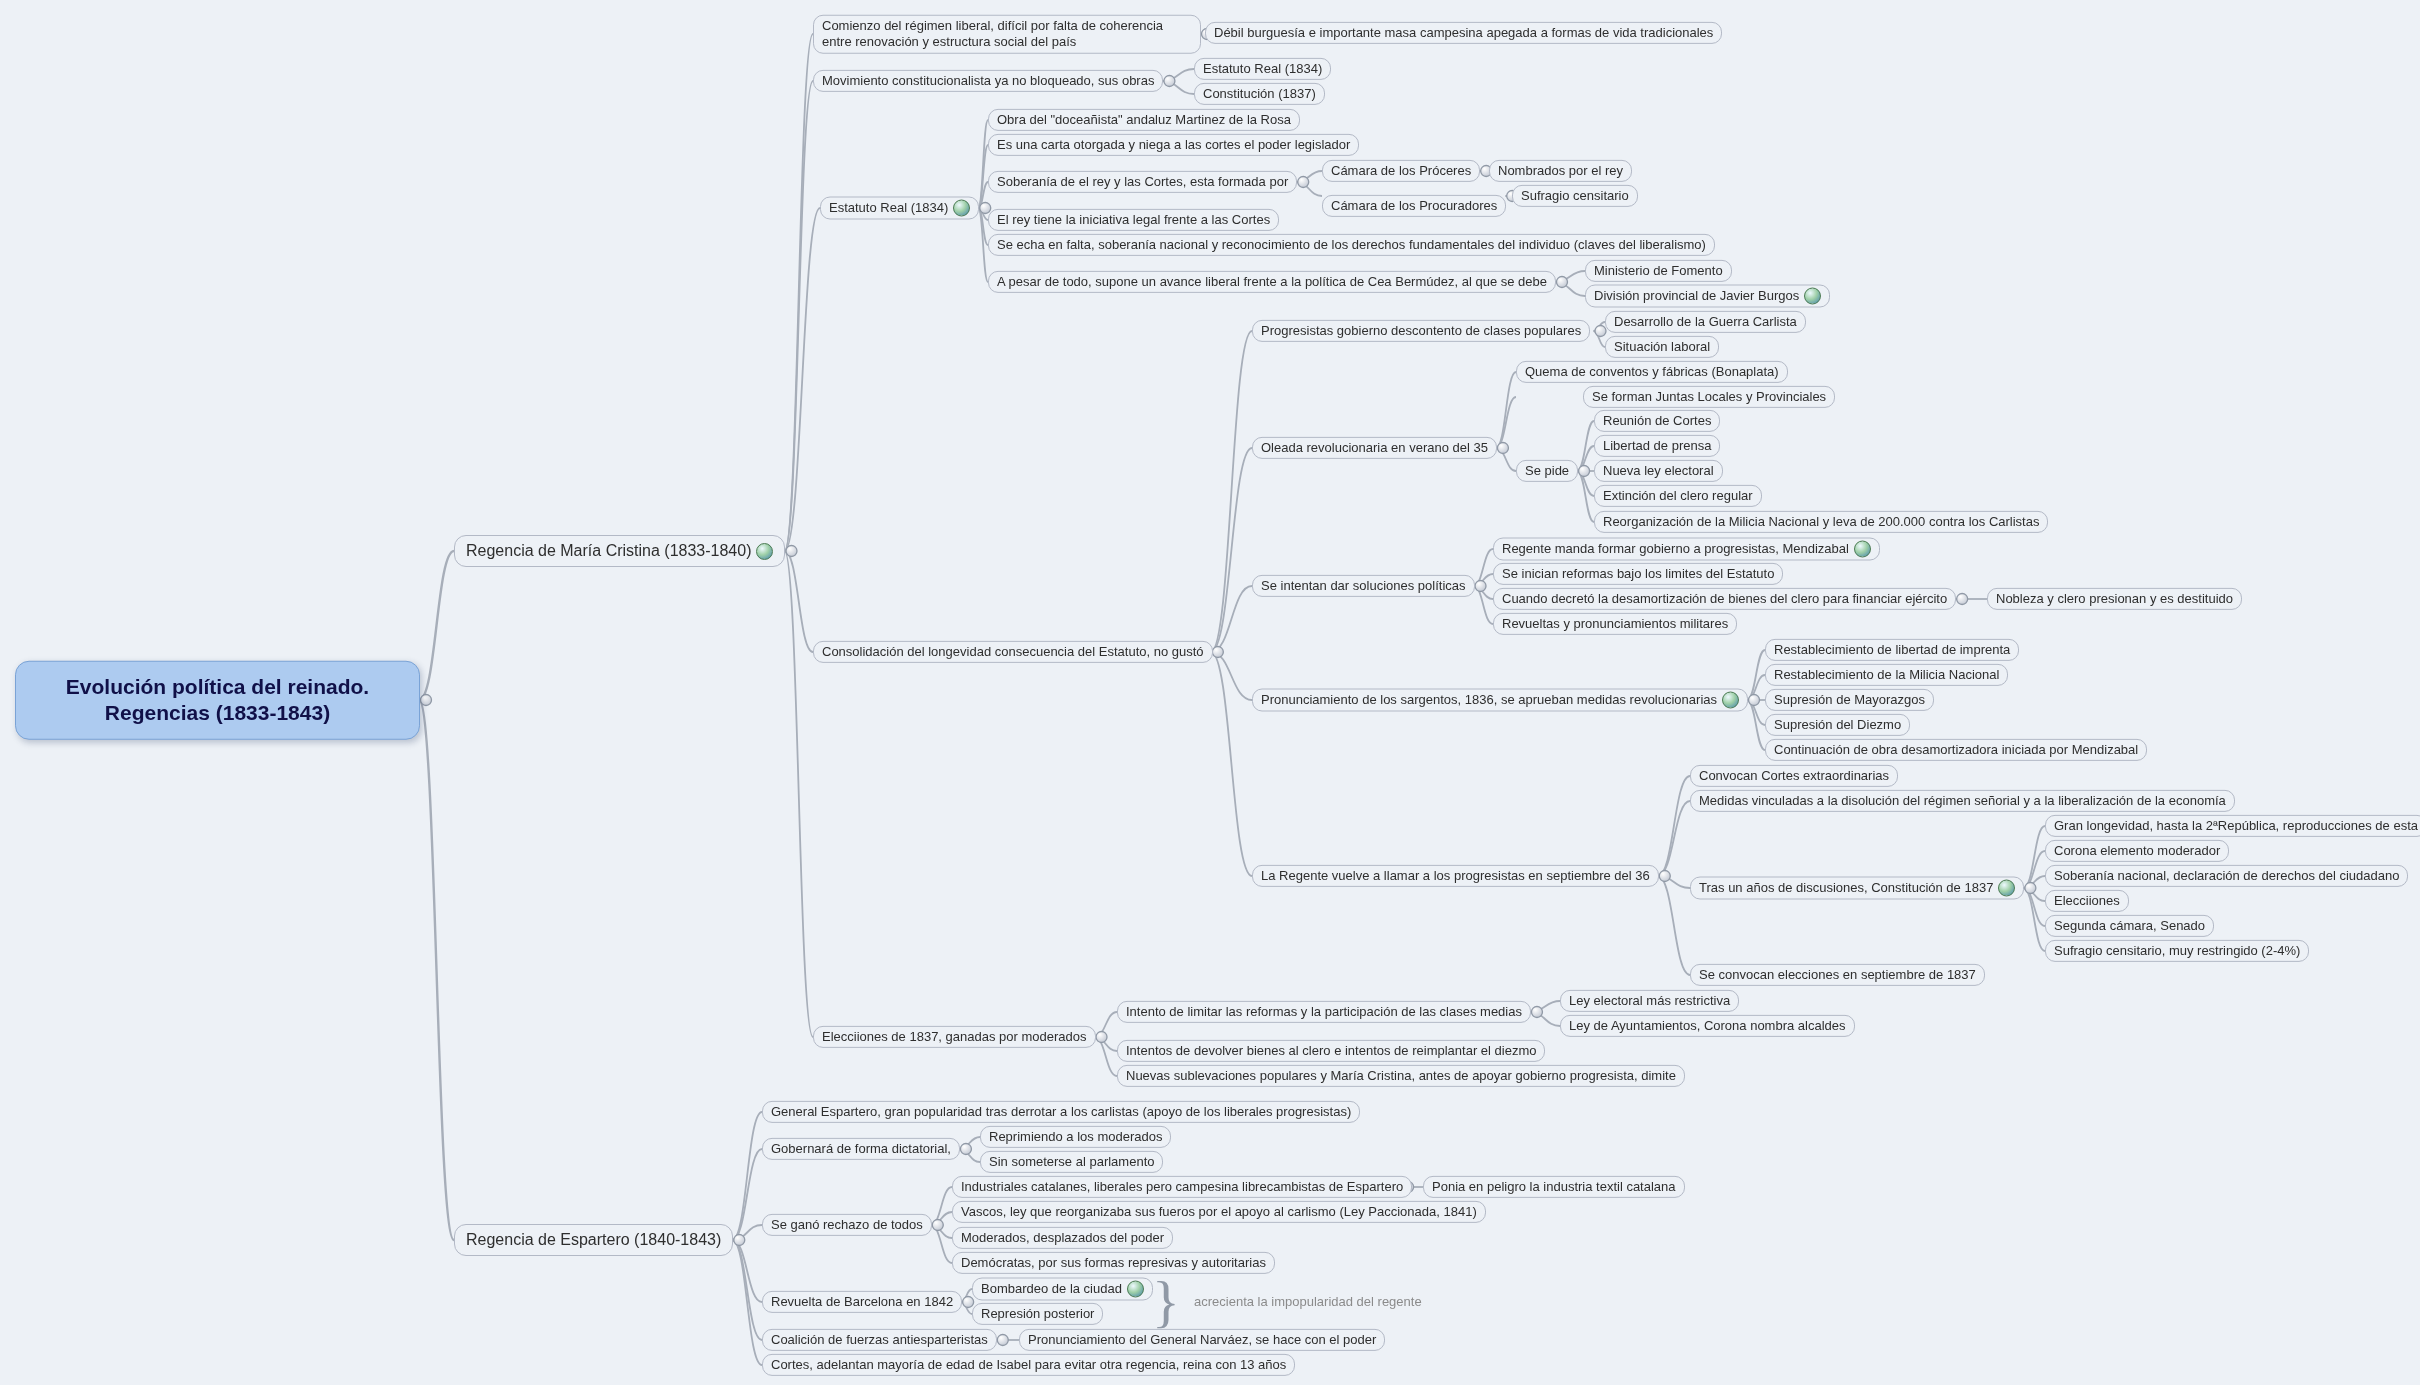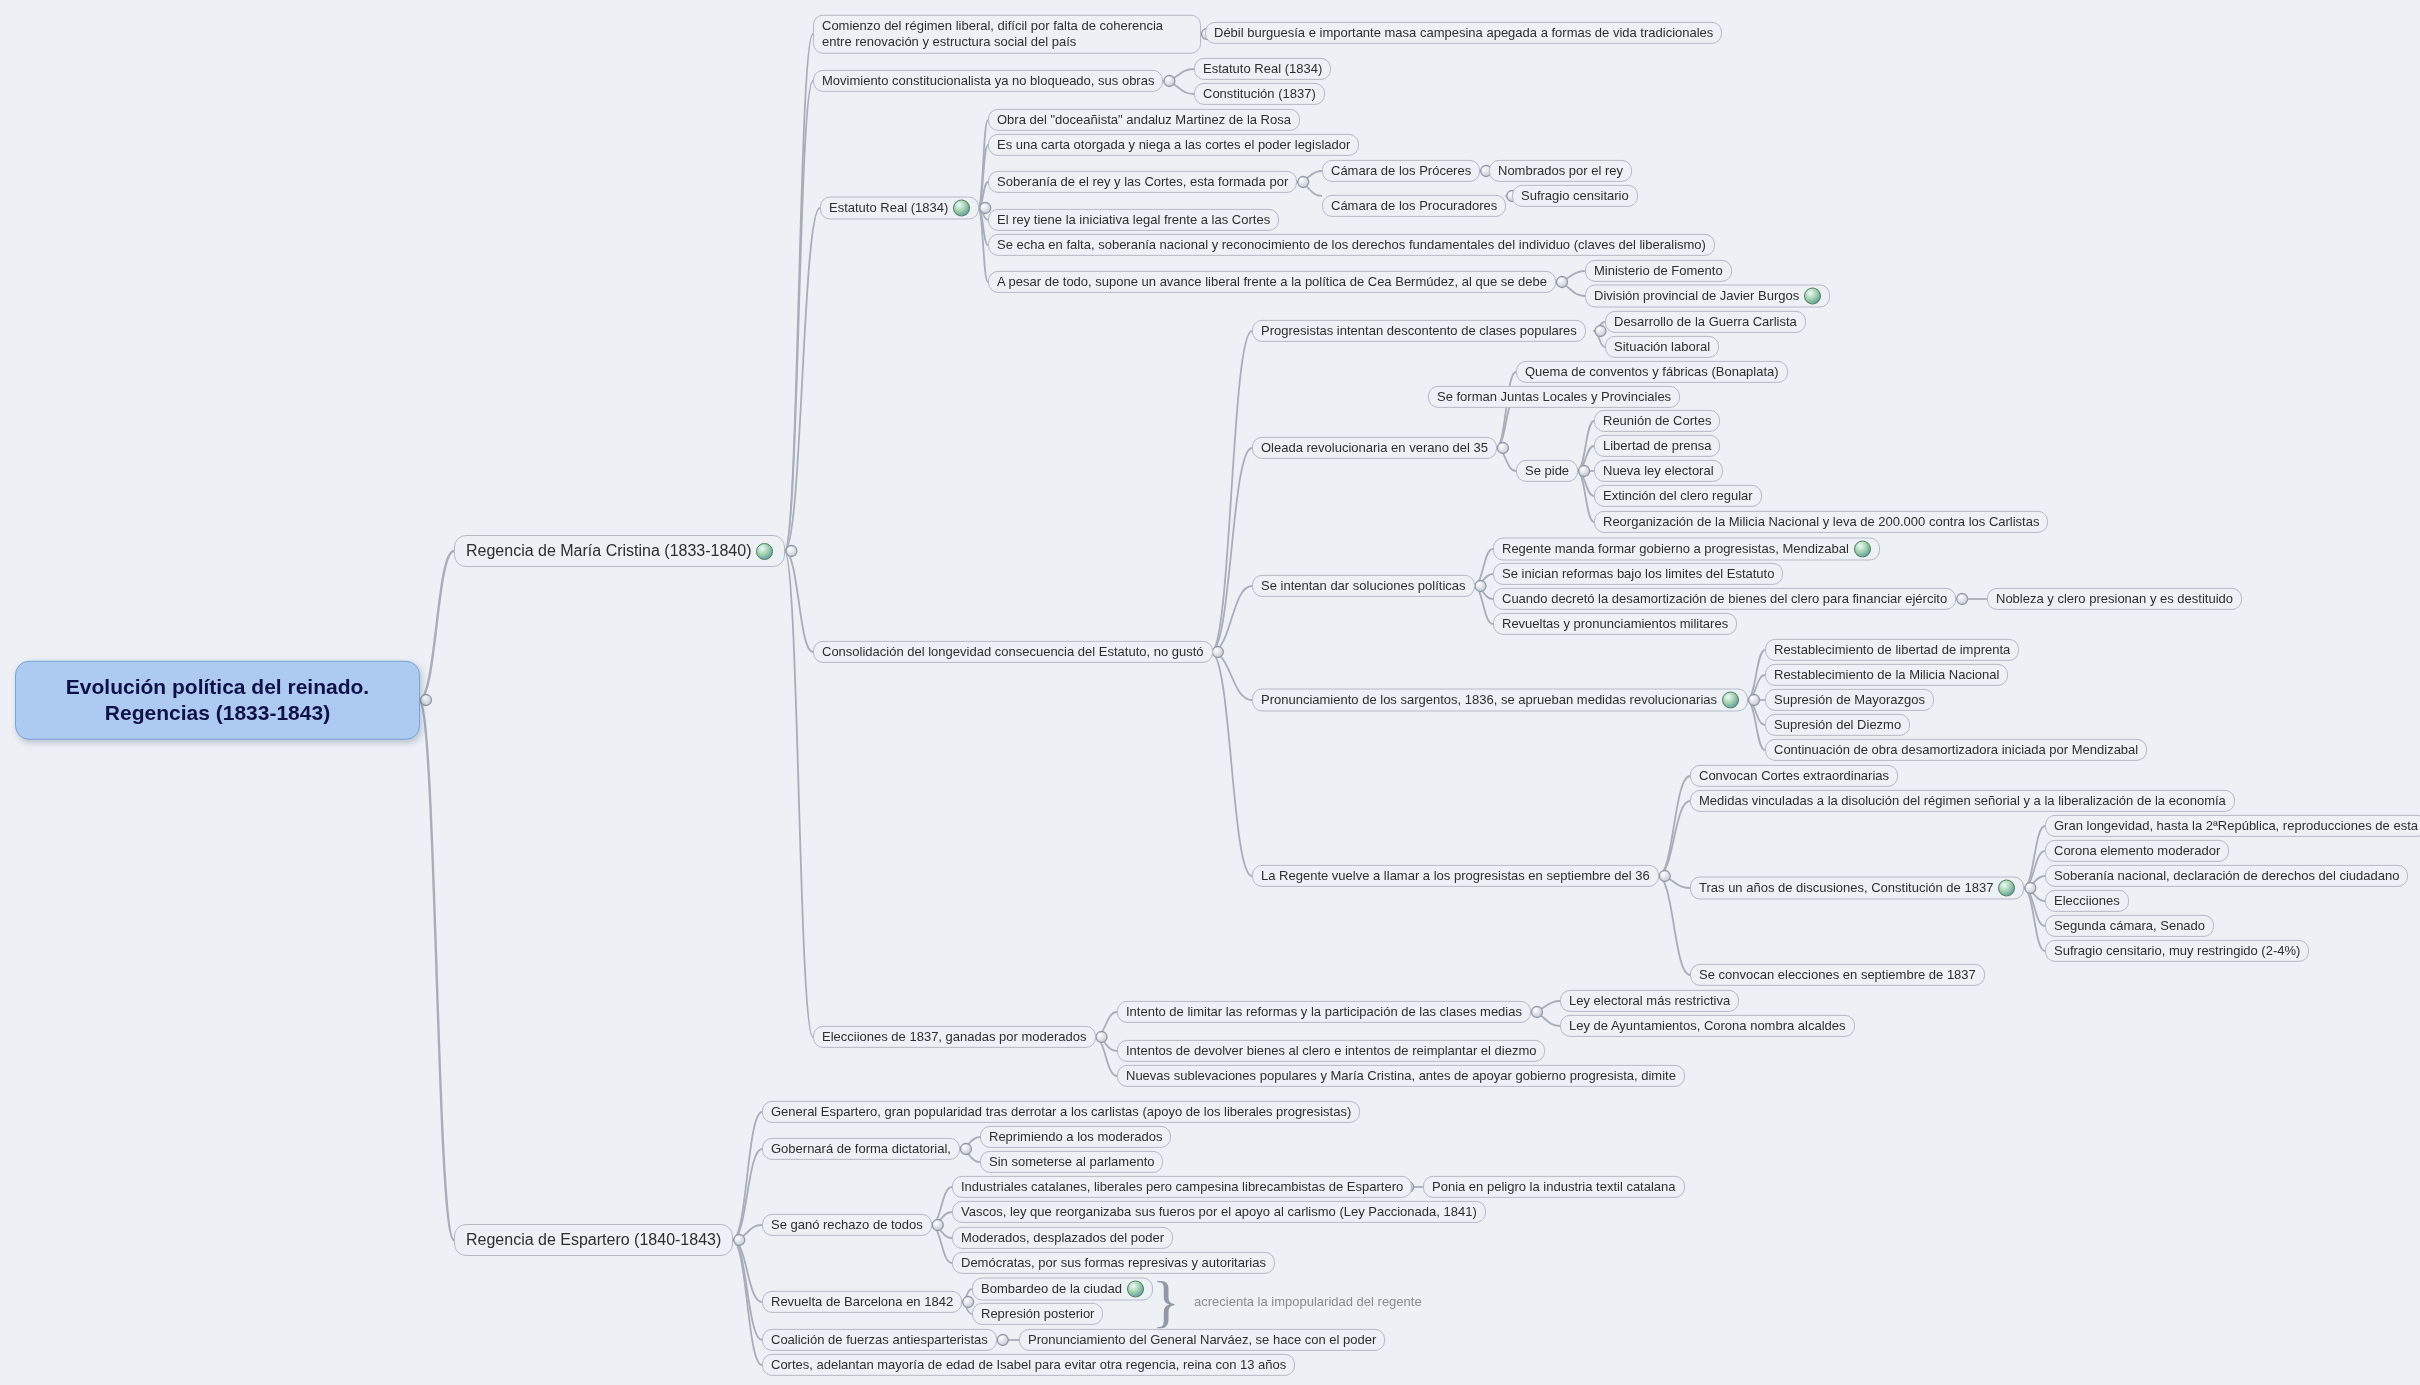--- a/index.html
+++ b/index.html
@@ -244,35 +244,35 @@
       <span class="lab">Ministerio de Fomento</span>
     </div>
     <div class="mm node" style="left: 1585px; top: 296px;">
       <span class="lab">División provincial de Javier Burgos</span>
       <span class="globe"></span>
     </div>
     <div class="mm node" style="left: 813px; top: 652px;">
       <span class="lab">Consolidación del longevidad consecuencia del Estatuto, no gustó</span>
     </div>
     <div class="mm node" style="left: 1252px; top: 331px;">
-      <span class="lab">Progresistas intentan descontento de clases populares</span>
+      <span class="lab">Progresistas gobierno descontento de clases populares</span>
     </div>
     <div class="mm node" style="left: 1605px; top: 322px;">
       <span class="lab">Desarrollo de la Guerra Carlista</span>
     </div>
     <div class="mm node" style="left: 1605px; top: 347px;">
       <span class="lab">Situación laboral</span>
     </div>
     <div class="mm node" style="left: 1252px; top: 448px;">
       <span class="lab">Oleada revolucionaria en verano del 35</span>
     </div>
     <div class="mm node" style="left: 1516px; top: 372px;">
       <span class="lab">Quema de conventos y fábricas (Bonaplata)</span>
     </div>
-    <div class="mm node" style="left: 1428px; top: 397px;">
+    <div class="mm node" style="left: 1583px; top: 397px;">
       <span class="lab">Se forman Juntas Locales y Provinciales</span>
     </div>
     <div class="mm node" style="left: 1516px; top: 471px;">
       <span class="lab">Se pide</span>
     </div>
     <div class="mm node" style="left: 1594px; top: 421px;">
       <span class="lab">Reunión de Cortes</span>
     </div>
     <div class="mm node" style="left: 1594px; top: 446px;">
       <span class="lab">Libertad de prensa</span>

